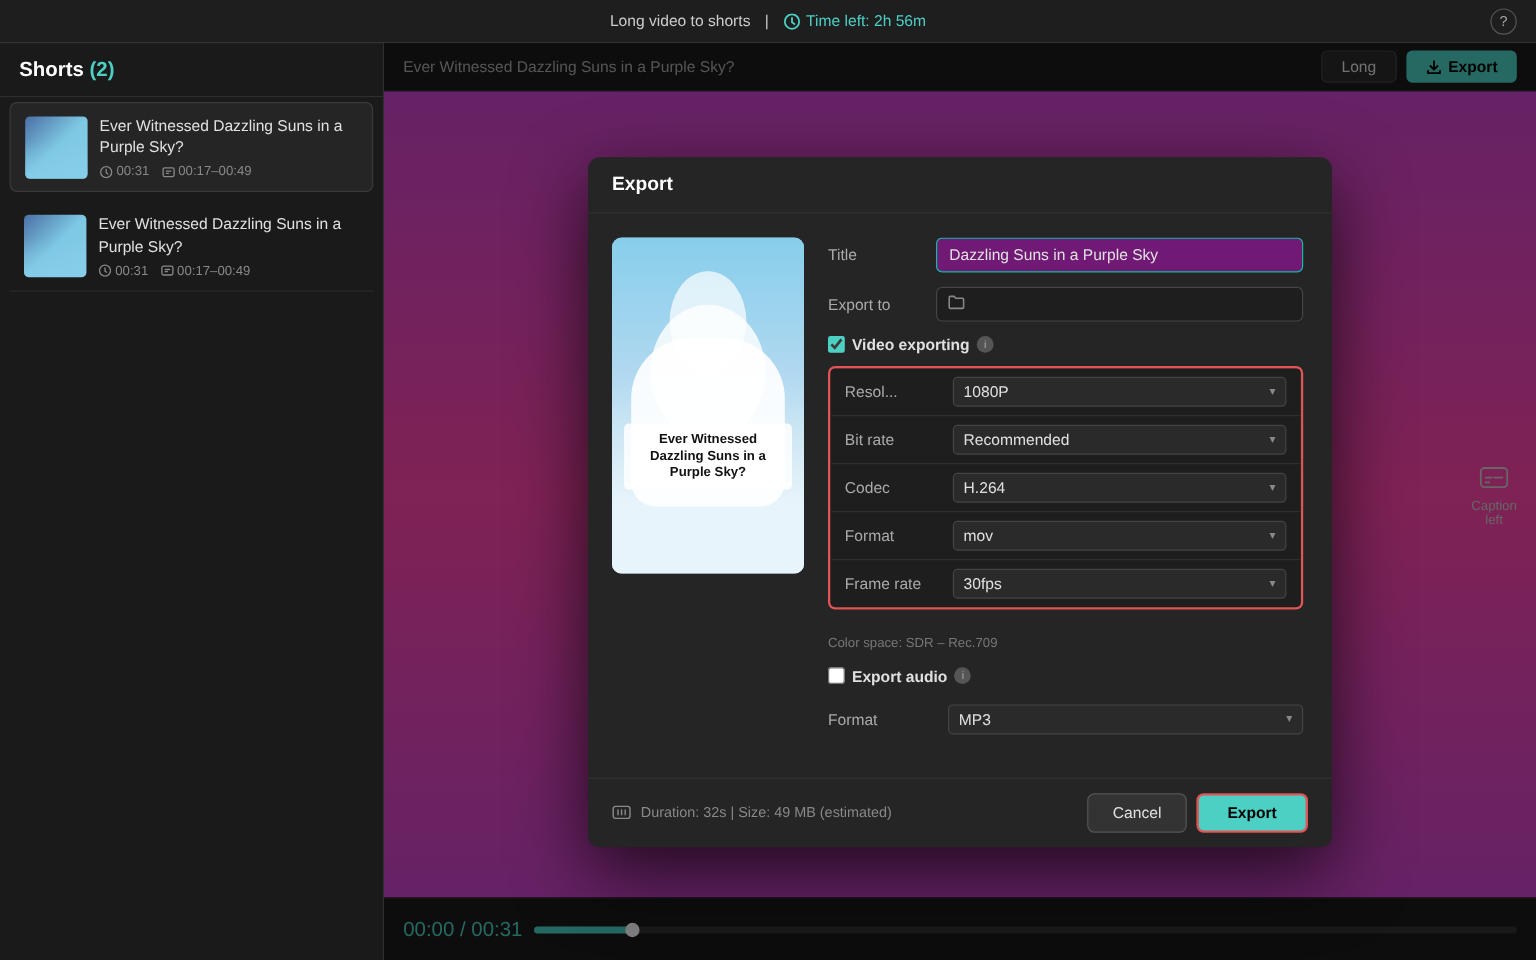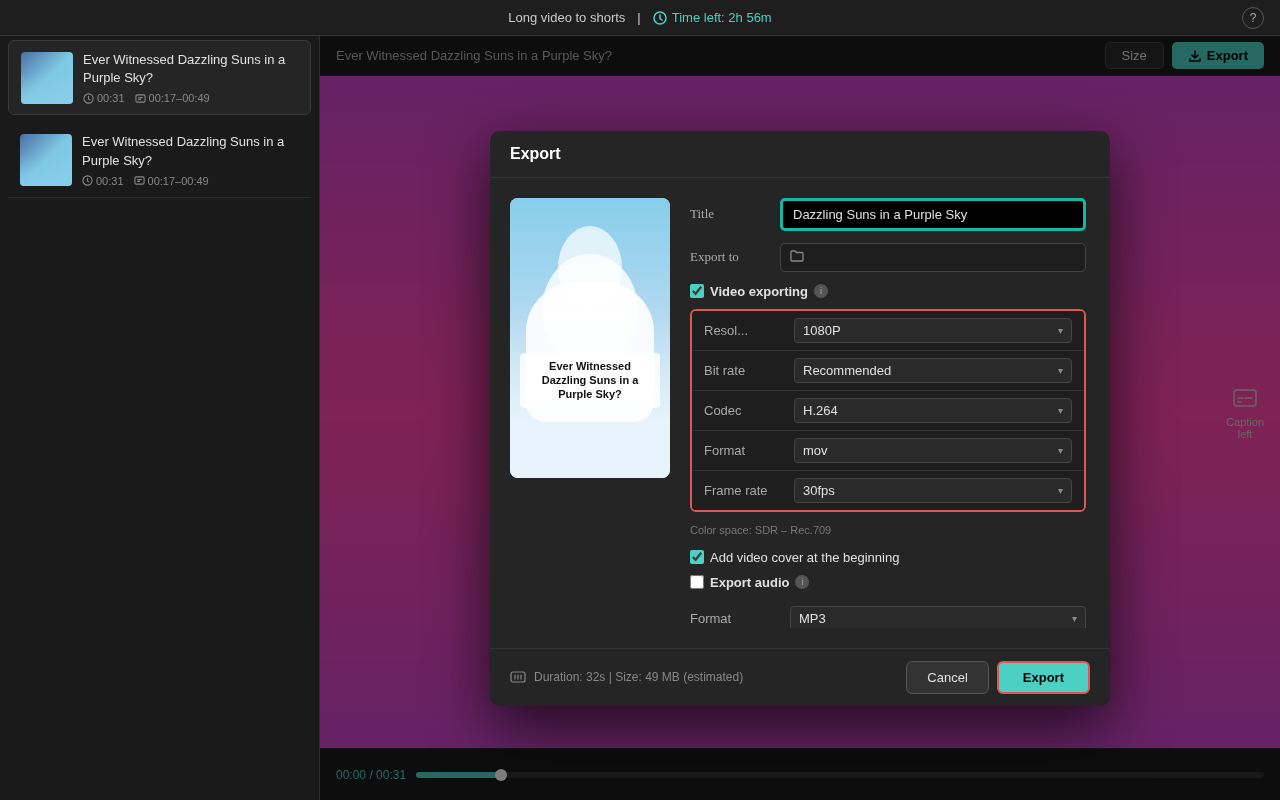--- a/index.html
+++ b/index.html
@@ -225,21 +225,21 @@
       height: 52px;
       background: #1a1a1a;
       border-top: 1px solid #2e2e2e;
       display: flex;
       align-items: center;
       padding: 0 16px;
       gap: 10px;
     }
     .time-display {
       color: #4dd0c4;
-      font-size: 12px;
+      font-size: 17px;
       white-space: nowrap;
     }
     .timeline-track {
       flex: 1;
       height: 6px;
       background: #333;
       border-radius: 3px;
       position: relative;
     }
     .timeline-progress {
@@ -327,26 +327,25 @@
       display: flex;
       align-items: center;
       margin-bottom: 12px;
       gap: 10px;
     }
     .form-label {
       width: 80px;
       color: #aaa;
       font-size: 13px;
       flex-shrink: 0;
-      font-family: Liberation Serif, serif;
     }
     .form-input {
       flex: 1;
-      background: #000000;
-      border: 3px solid #14b8a6;
+      background: #701a75;
+      border: 1px solid #14b8a6;
       border-radius: 5px;
       padding: 6px 10px;
       color: #e0e0e0;
       font-size: 13px;
     }
     .form-input-with-icon {
       display: flex;
       align-items: center;
       flex: 1;
       background: #1e1e1e;
@@ -396,21 +395,21 @@
       color: #aaa;
       font-size: 9px;
       display: flex; align-items: center; justify-content: center;
     }
 
     
     .settings-box {
       border: 2px solid #e05555;
       border-radius: 6px;
       overflow: hidden;
-      margin-bottom: 8px;
+      margin-bottom: 18px;
     }
     .settings-row {
       display: flex;
       align-items: center;
       padding: 7px 12px;
       border-bottom: 1px solid #333;
       background: #1e1e1e;
     }
     .settings-row:last-child {
       border-bottom: none;
@@ -534,20 +533,24 @@
     </span>
   </div>
   <div class="top-bar-right">
     <button class="help-btn">?</button>
   </div>
 </div>
 
 <div class="main-layout">
 
   <div class="sidebar">
+    <div class="sidebar-header">
+      <span>Shorts</span>
+      <span class="teal"> (2)</span>
+    </div>
 
     <div class="short-item active">
       <div class="short-thumb">
         <div class="short-thumb-clouds"></div>
       </div>
       <div class="short-info">
         <div class="short-title">Ever Witnessed Dazzling Suns in a Purple Sky?</div>
         <div class="short-meta">
           <span>
             <svg width="11" height="11" viewBox="0 0 12 12" fill="none">
@@ -591,21 +594,21 @@
         </div>
       </div>
     </div>
   </div>
 
   <div class="content-area">
 
     <div class="content-topbar">
       <div class="breadcrumb">Ever Witnessed Dazzling Suns in a Purple Sky?</div>
       <div class="content-actions">
-        <button class="btn-edit">Size</button>
+        <button class="btn-edit">Long</button>
         <button class="btn-export-header">
           <svg width="14" height="14" viewBox="0 0 14 14" fill="none">
             <path d="M7 9L7 2M4 6l3 3 3-3M2 10v2h10v-2" stroke="#000" stroke-width="1.5" stroke-linecap="round" stroke-linejoin="round"></path>
           </svg>
           <span>Export</span>
         </button>
       </div>
     </div>
 
     <div class="video-preview-area">
@@ -724,24 +727,20 @@
                   <span class="settings-row-label">Frame rate</span>
                   <div class="settings-select">
                     <span>30fps</span>
                     <span class="select-chevron">▾</span>
                   </div>
                 </div>
               </div>
 
               <div class="color-space-text">Color space: SDR – Rec.709</div>
 
-              <div class="section-header">
-                <input type="checkbox" class="section-checkbox" checked="" style="">
-                <span style="font-size:13px;color:#e0e0e0;">Add video cover at the beginning</span>
-              </div>
 
               <div class="audio-section">
                 <div class="section-header">
                   <input type="checkbox" class="section-checkbox" style="">
                   <span class="section-title">Export audio</span>
                   <div class="section-info-icon">i</div>
                 </div>
                 <div class="audio-form-row">
                   <span class="audio-label">Format</span>
                   <div class="settings-select" style="flex:1;">

